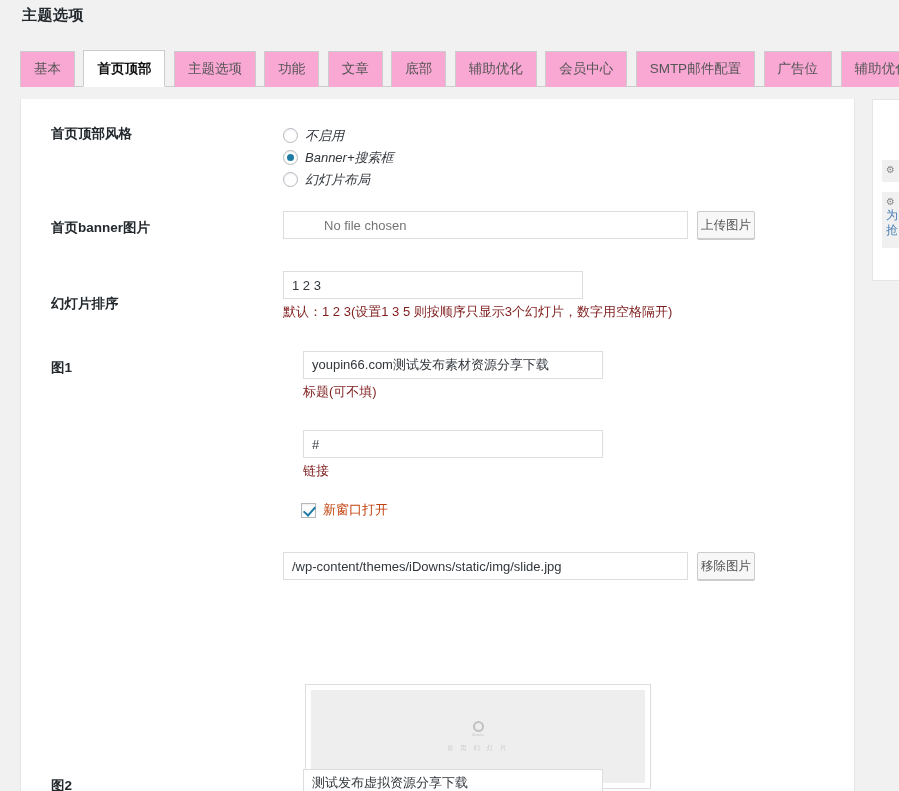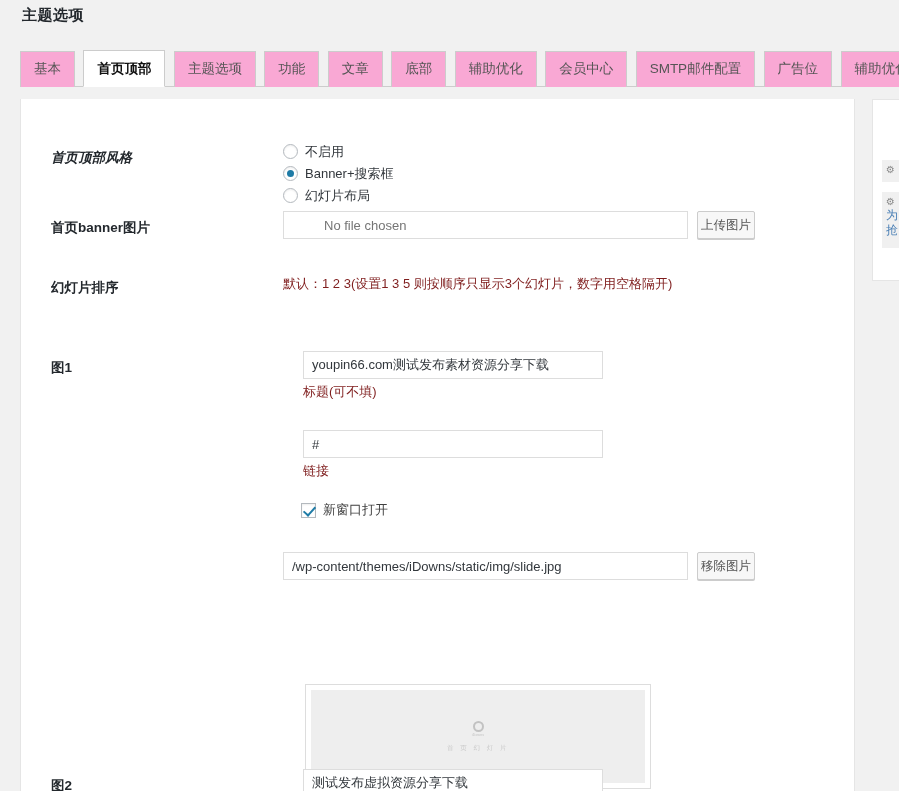--- a/index.html
+++ b/index.html
@@ -169,21 +169,21 @@
     box-shadow: inset 0 1px 2px rgba(0,0,0,.07);
   }
   .cb.checked::after {
     content: "";
     position: absolute; left: 4px; top: 0px;
     width: 5px; height: 10px;
     border: solid #1e7ba6;
     border-width: 0 2px 2px 0;
     transform: rotate(42deg);
   }
-  .cb-label { font-size: 13px; color: #404040; }
+  .cb-label { font-size: 13px; color: #c2410c; }
 
   
   .preview-wrap {
     border: 1px solid #ddd;
     background: #fff;
     padding: 5px;
     width: 346px;
     height: 105px;
   }
   .preview-img {
@@ -242,22 +242,22 @@
     <div class="side-item side-item-2">
       <span class="ico">⚙</span>
       <span class="side-txt">为</span>
       <span class="side-txt">抢</span>
     </div>
   </div>
 
   <div class="panel">
 
     <div class="row" style="top:26px;">
-      <div class="row-label" style="top:24px;font-style:italic;">首页顶部风格</div>
-      <div class="ctrl" style="top:16px;">
+      <div class="row-label" style="top:0;">首页顶部风格</div>
+      <div class="ctrl" style="top:0;font-style:italic;">
         <div class="radio-line">
           <span class="radio"></span>
           <span class="radio-label">不启用</span>
         </div>
         <div class="radio-line">
           <span class="radio checked"></span>
           <span class="radio-label">Banner+搜索框</span>
         </div>
         <div class="radio-line">
           <span class="radio"></span>
@@ -268,22 +268,23 @@
 
     <div class="row" style="top:112px;">
       <div class="row-label" style="top:8px;">首页banner图片</div>
       <div class="ctrl" style="top:0; display:flex; align-items:center;">
         <input class="txt ph" style="width: 405px;" type="text" readonly="" placeholder="No file chosen">
         <button class="btn" style="margin-left:9px;">上传图片</button>
       </div>
     </div>
 
     <div class="row" style="top:172px;">
-      <div class="row-label" style="top:8px;">幻灯片排序</div>
+      <div class="row-label" style="top:24px;">幻灯片排序</div>
       <div class="ctrl" style="top:0;">
+        <input class="txt" style="width: 300px;" type="text" value="1 2 3">
         <div class="hint">默认：1 2 3(设置1 3 5 则按顺序只显示3个幻灯片，数字用空格隔开)</div>
       </div>
     </div>
 
     <div class="row" style="top:252px;">
       <div class="row-label" style="top:8px;">图1</div>
 
       <div class="ctrl" style="top:0; left:282px;">
         <input class="txt" style="width: 300px;" type="text" value="youpin66.com测试发布素材资源分享下载">
         <div class="hint">标题(可不填)</div>

